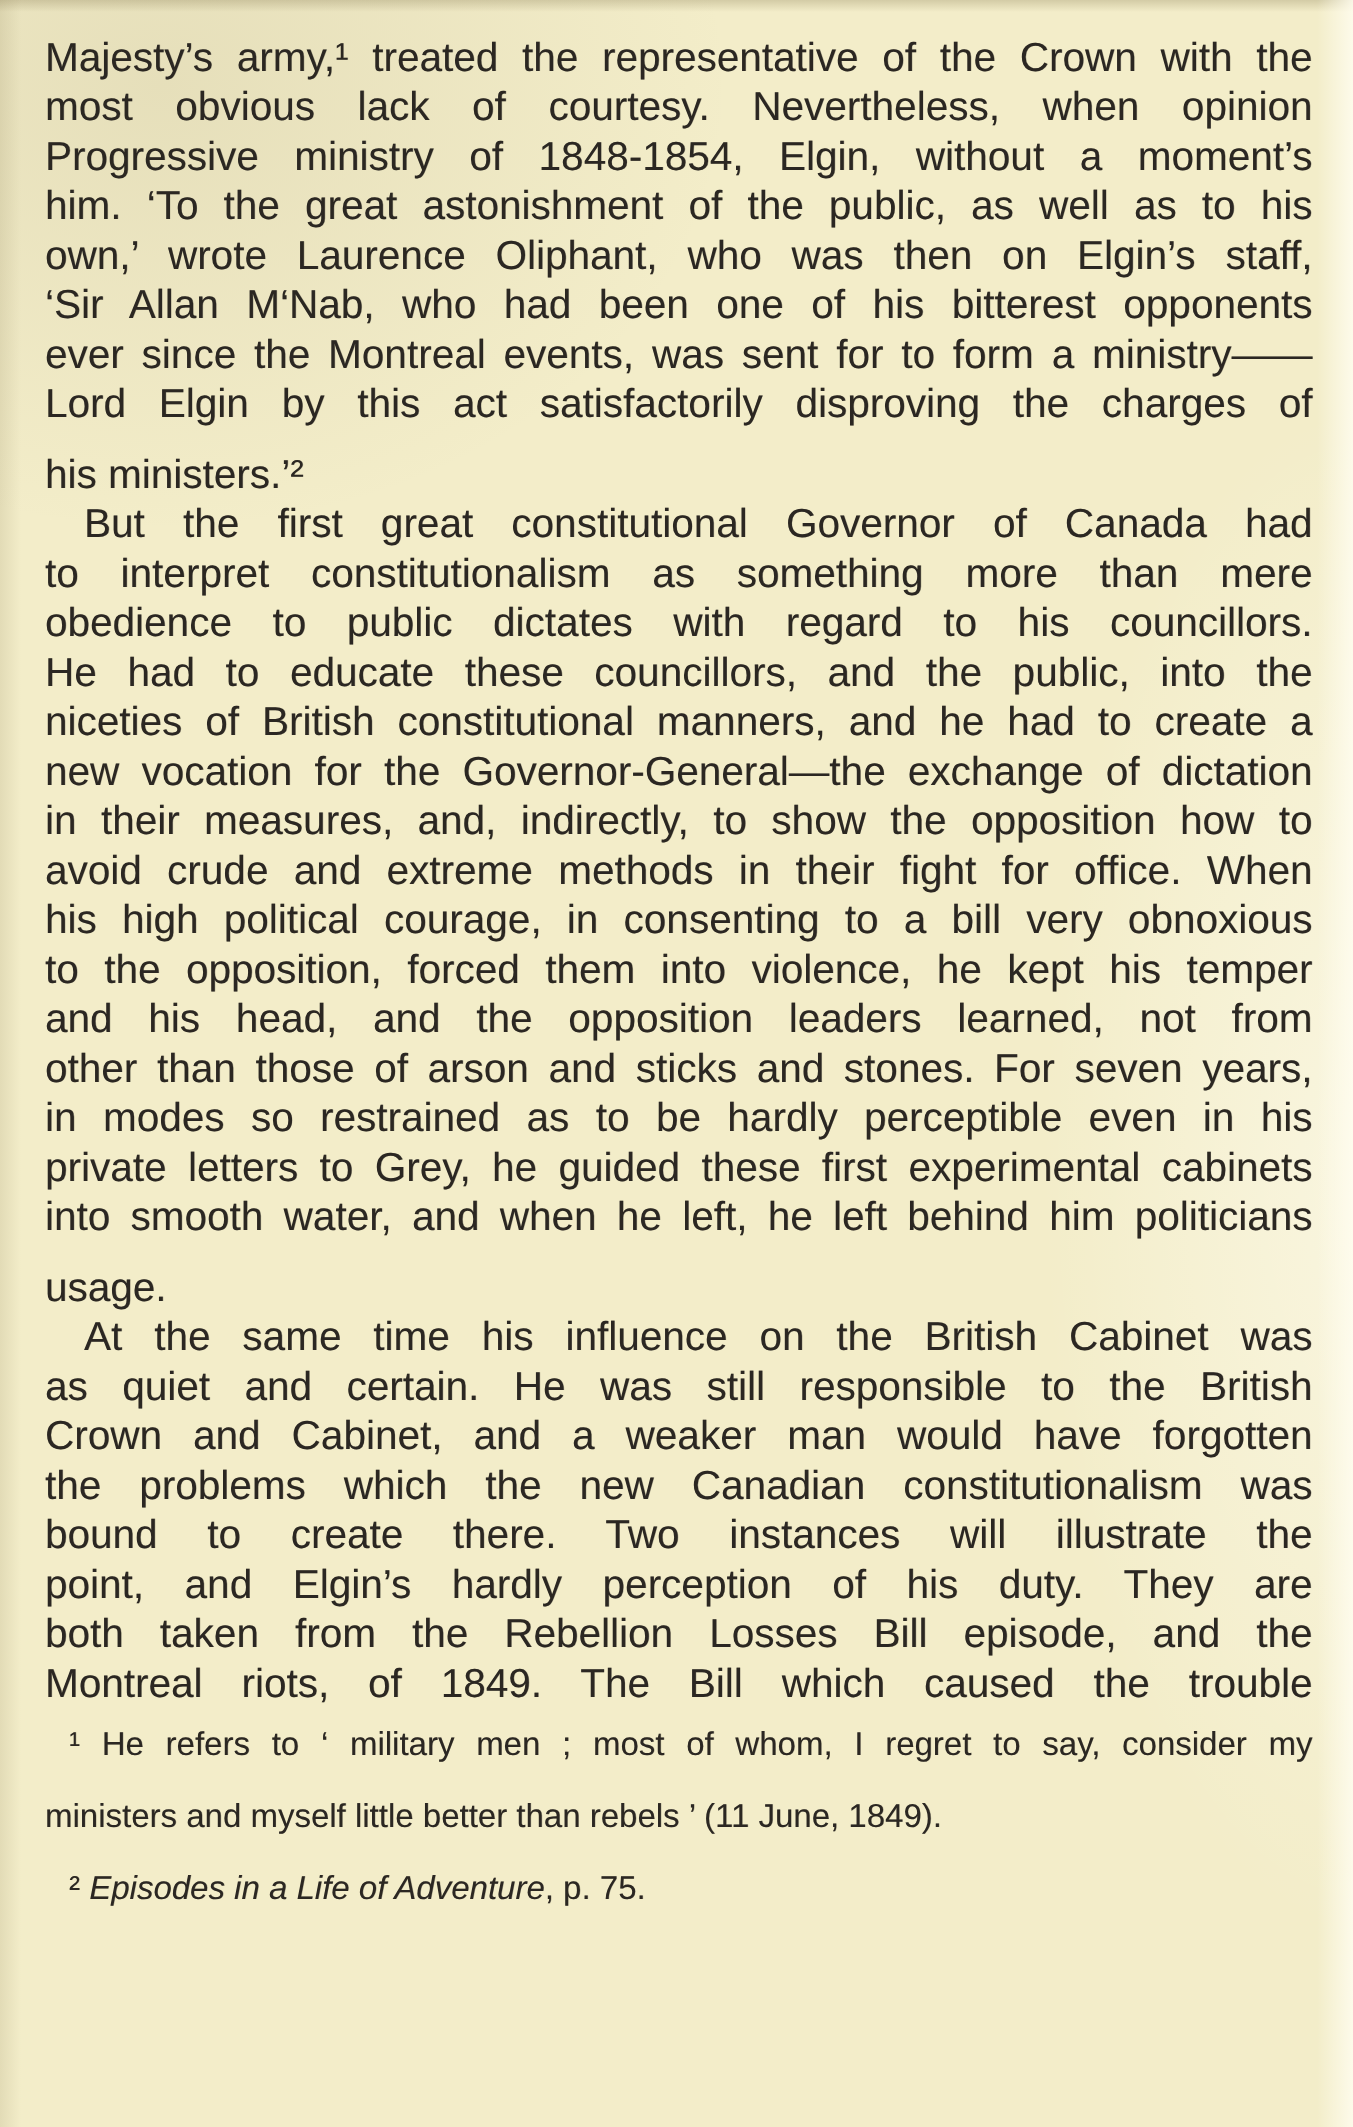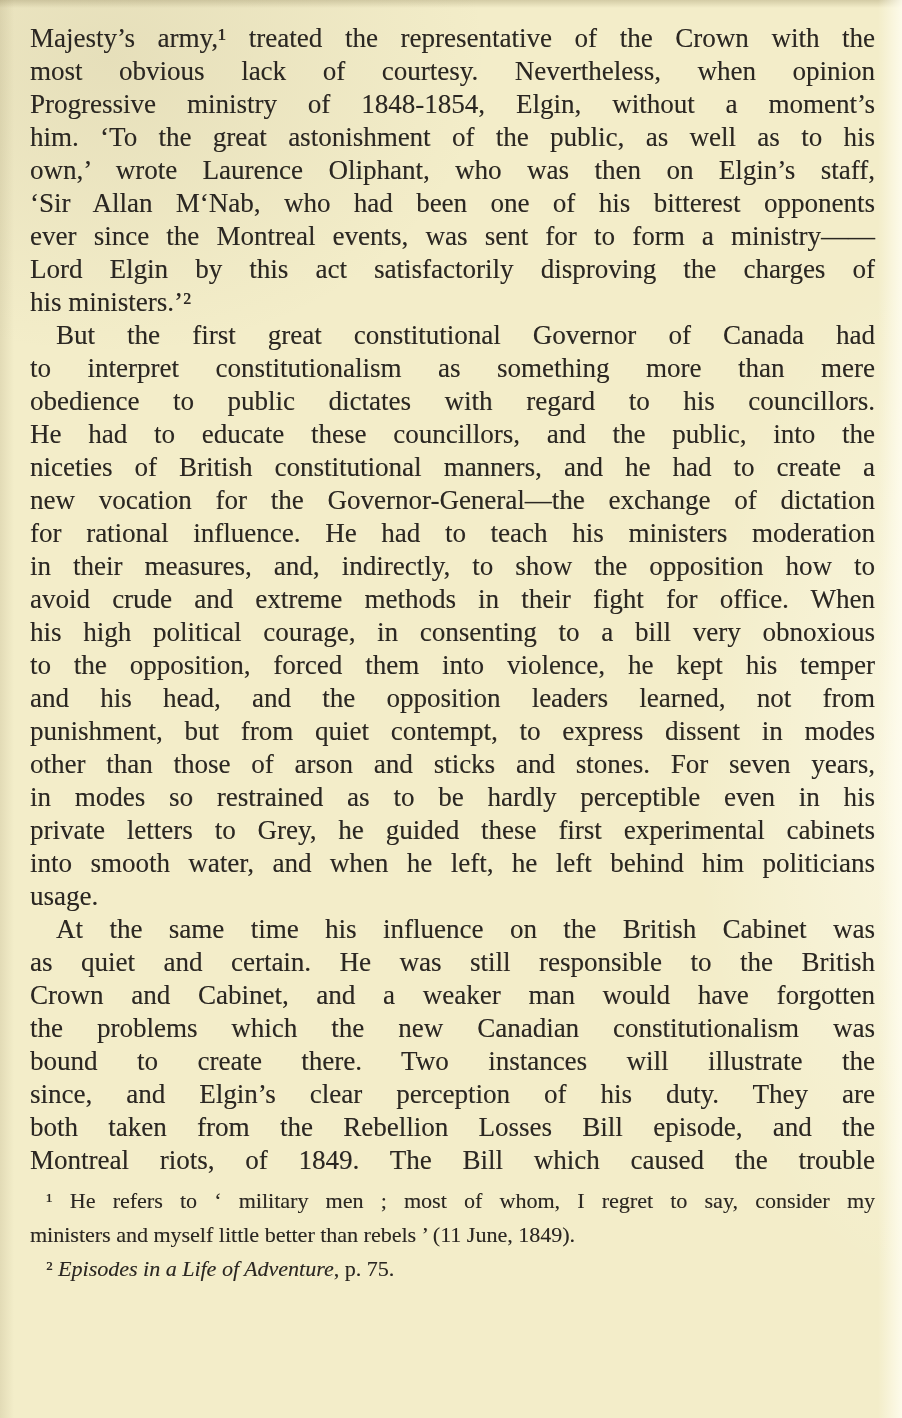--- a/index.html
+++ b/index.html
@@ -9,21 +9,21 @@
   }
   .page {
     position: relative;
     width: 902px;
     height: 1418px;
     background:
       radial-gradient(ellipse 60% 30% at 12% 4%, rgba(150,138,96,0.14), rgba(150,138,96,0) 70%),
       radial-gradient(ellipse 40% 60% at 101% 55%, rgba(255,253,242,0.55), rgba(255,253,242,0) 60%),
       #f3edc9;
     overflow: hidden;
-    font-family: Liberation Serif, serif;
+    font-family: Liberation Sans, sans-serif;
   }
   .edge-top {
     position: absolute; top: 0; left: 0; right: 0; height: 8px;
     background: linear-gradient(to bottom, rgba(138,126,84,0.30), rgba(138,126,84,0));
   }
   .edge-left {
     position: absolute; top: 0; left: 0; bottom: 0; width: 14px;
     background: linear-gradient(to right, rgba(138,126,84,0.16), rgba(138,126,84,0));
   }
   .edge-right {
@@ -38,21 +38,21 @@
     color: #2b2722;
     font-size: 27px;
     line-height: 33px;
     text-shadow: 0.3px 0.3px 0 rgba(43,39,34,0.35);
   }
   .line {
     text-align: justify;
     text-align-last: justify;
     text-justify: inter-word;
   }
-  .line.flush { text-align-last: left; }
+  .line.flush { text-align-last: left; margin-top: 14px; }
   .line.indent { text-indent: 26px; }
   .footnotes { margin-top: 7px; }
   .fline {
     font-size: 22px;
     line-height: 34px;
   }
   .fline.indent { text-indent: 16px; }
   .it { font-style: italic; }
 </style>
 </head>
@@ -72,40 +72,38 @@
           <div class="line ">Lord Elgin by this act satisfactorily disproving the charges of</div>
           <div class="line  flush">his ministers.’²</div>
         </div>
         <div>
           <div class="line  indent">But the first great constitutional Governor of Canada had</div>
           <div class="line ">to interpret constitutionalism as something more than mere</div>
           <div class="line ">obedience to public dictates with regard to his councillors.</div>
           <div class="line ">He had to educate these councillors, and the public, into the</div>
           <div class="line ">niceties of British constitutional manners, and he had to create a</div>
           <div class="line ">new vocation for the Governor-General—the exchange of dictation</div>
-          <div class="line ">for rational influence.  He had to teach his ministers moderation</div>
           <div class="line ">in their measures, and, indirectly, to show the opposition how to</div>
           <div class="line ">avoid crude and extreme methods in their fight for office.  When</div>
           <div class="line ">his high political courage, in consenting to a bill very obnoxious</div>
           <div class="line ">to the opposition, forced them into violence, he kept his temper</div>
           <div class="line ">and his head, and the opposition leaders learned, not from</div>
-          <div class="line ">punishment, but from quiet contempt, to express dissent in modes</div>
           <div class="line ">other than those of arson and sticks and stones.  For seven years,</div>
           <div class="line ">in modes so restrained as to be hardly perceptible even in his</div>
           <div class="line ">private letters to Grey, he guided these first experimental cabinets</div>
           <div class="line ">into smooth water, and when he left, he left behind him politicians</div>
           <div class="line  flush">usage.</div>
         </div>
         <div>
           <div class="line  indent">At the same time his influence on the British Cabinet was</div>
           <div class="line ">as quiet and certain.  He was still responsible to the British</div>
           <div class="line ">Crown and Cabinet, and a weaker man would have forgotten</div>
           <div class="line ">the problems which the new Canadian constitutionalism was</div>
           <div class="line ">bound to create there.  Two instances will illustrate the</div>
-          <div class="line ">since, and Elgin’s clear perception of his duty.  They are</div>
+          <div class="line ">point, and Elgin’s hardly perception of his duty.  They are</div>
           <div class="line ">both taken from the Rebellion Losses Bill episode, and the</div>
           <div class="line ">Montreal riots, of 1849.  The Bill which caused the trouble</div>
         </div>
       </div>
     <div class="footnotes" id="footns">
         <div>
           <div class="line fline indent">¹ He refers to ‘ military men ; most of whom, I regret to say, consider my</div>
           <div class="line fline flush">ministers and myself little better than rebels ’ (11 June, 1849).</div>
         </div>
         <div>

